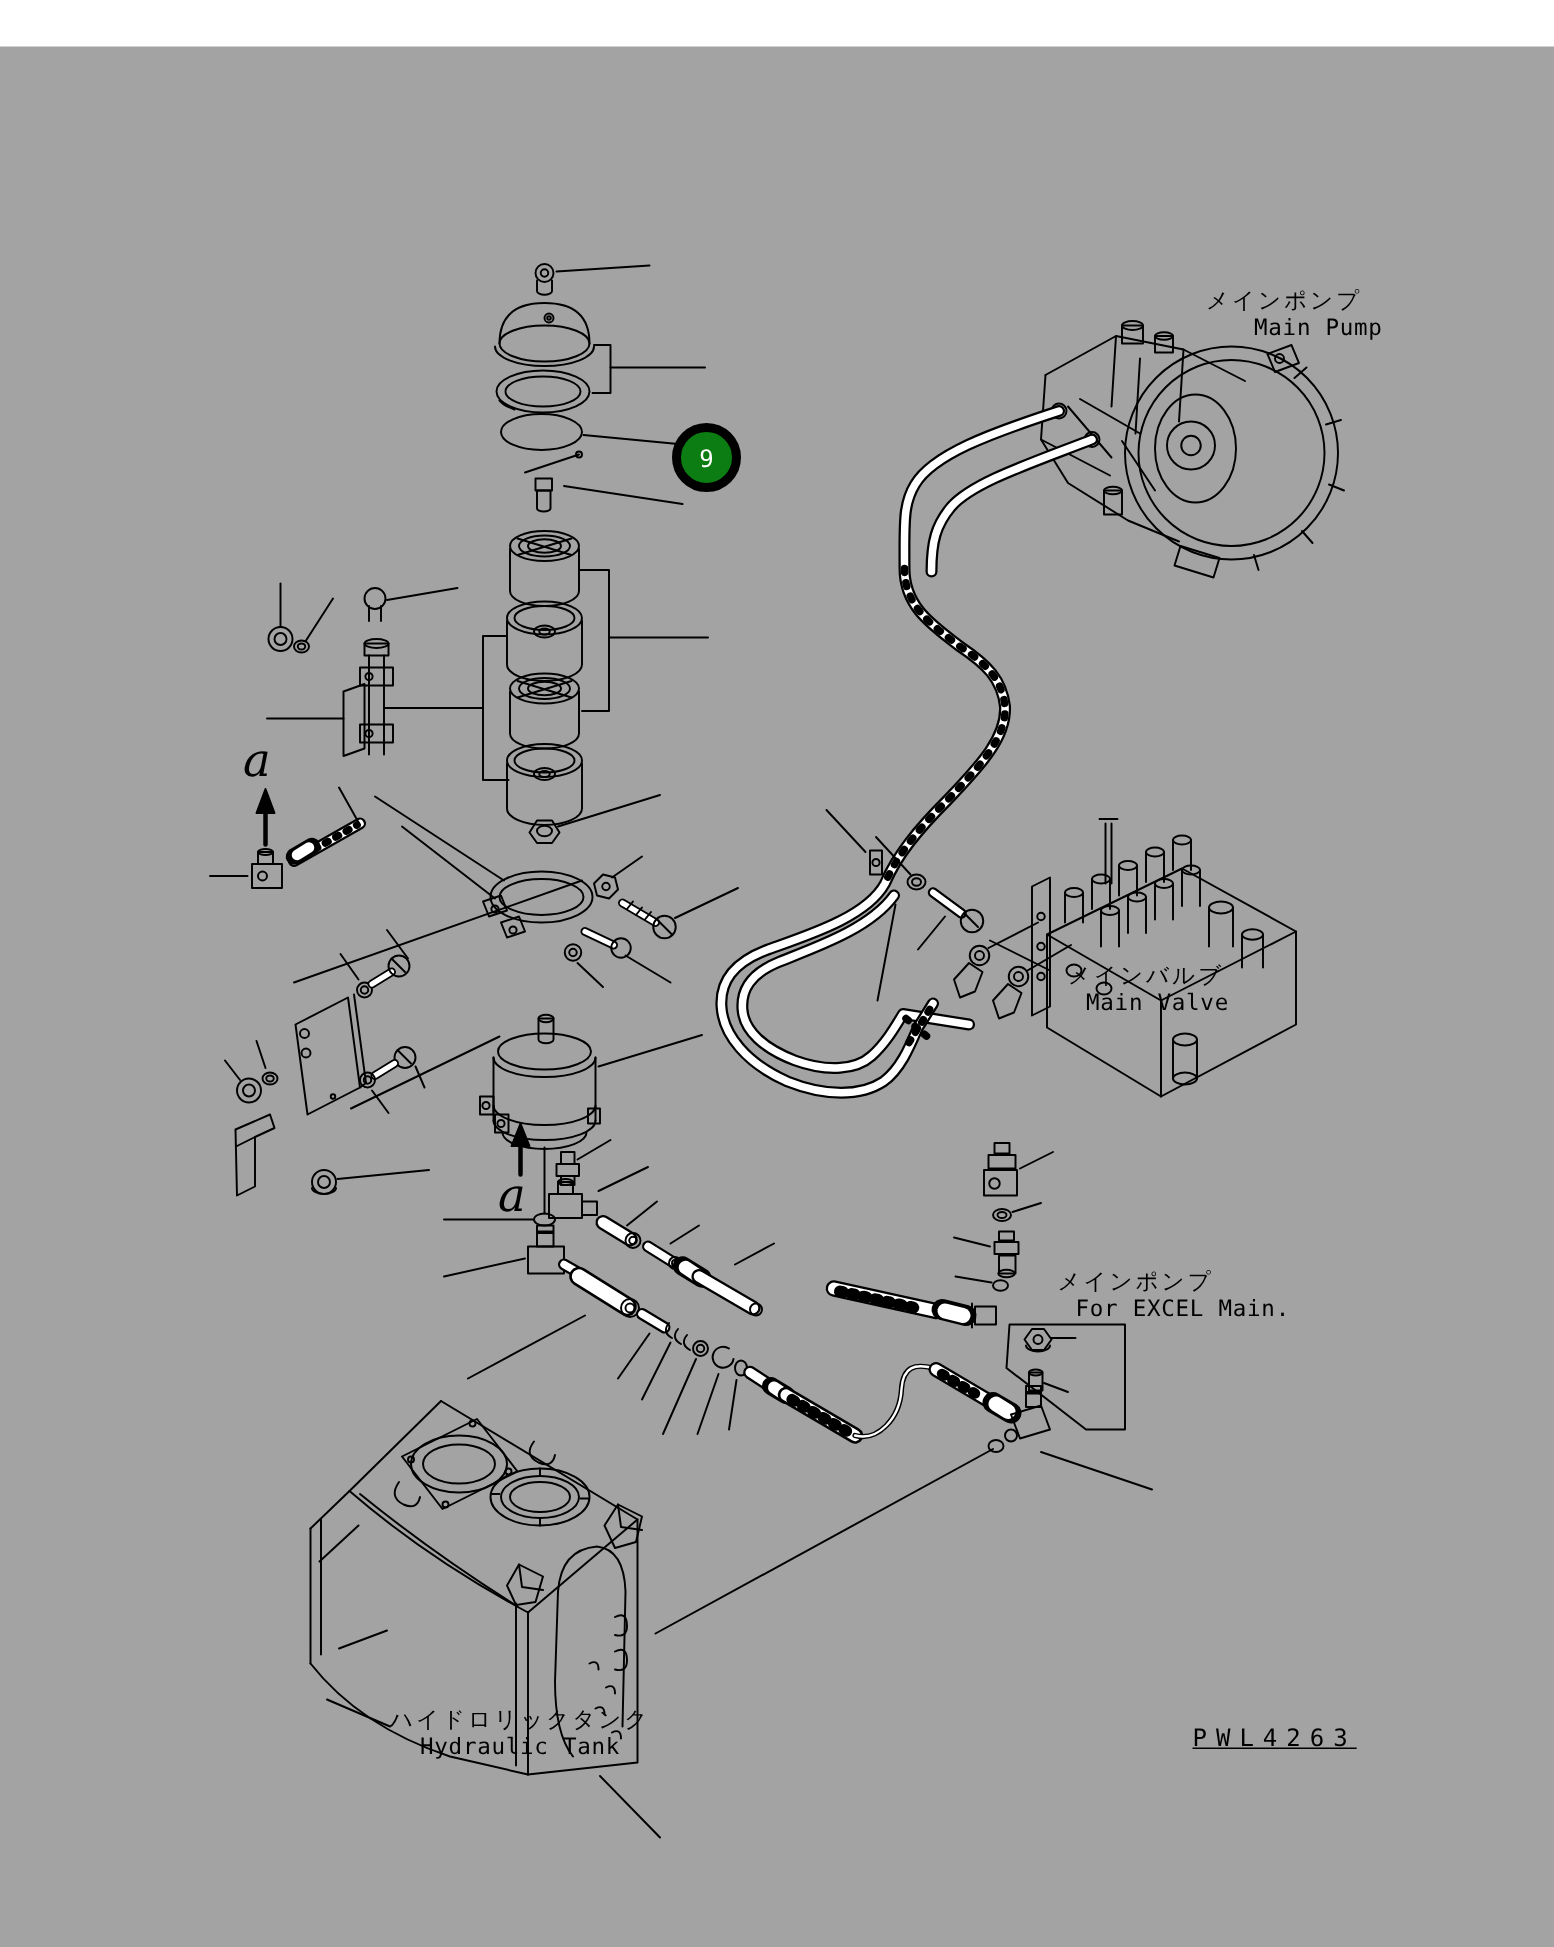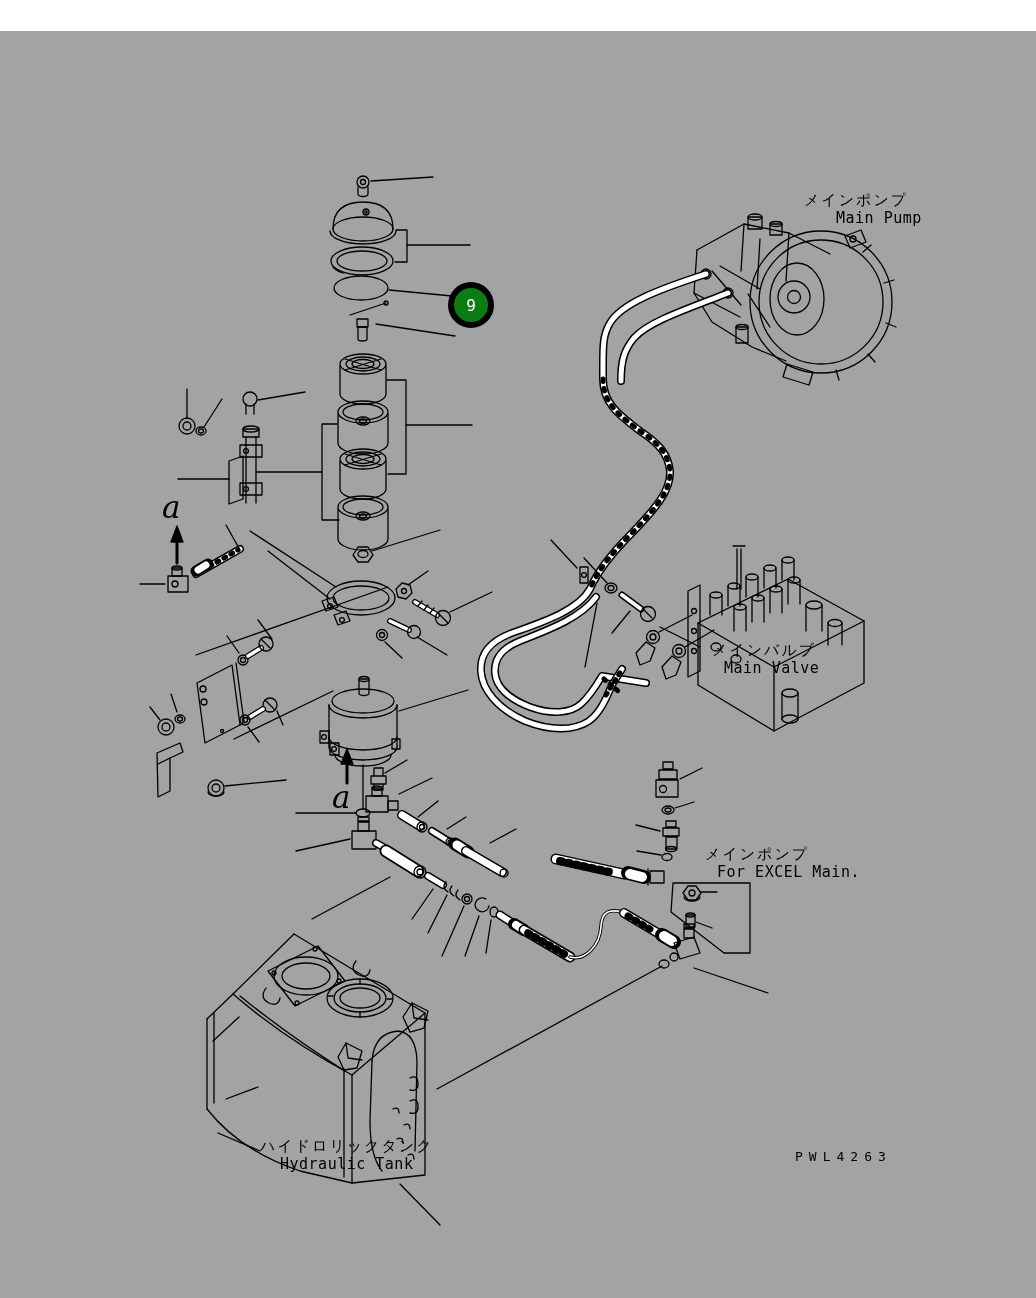--- a/index.html
+++ b/index.html
@@ -8,21 +8,21 @@
   svg{position:absolute;left:0;top:0;}
   .diagram-label{position:absolute;line-height:1.22;white-space:nowrap;}
   .jp{font-size:15px;letter-spacing:2px;}
   .en{font-size:15px;letter-spacing:.5px;padding-left:32px;}
   .indent{padding-left:20px;}
   .ref-letter{position:absolute;font-family:"DejaVu Serif","Liberation Serif",serif;
               font-style:italic;font-size:31px;}
   .balloon{position:absolute;left:448px;top:251px;width:34px;height:34px;border-radius:50%;
            display:flex;align-items:center;justify-content:center;
            font-size:16px;}
-  .drawing-no{position:absolute;left:795px;top:1118px;font-size:13px;letter-spacing:6px;}
+  .drawing-no{position:absolute;left:795px;top:1118px;font-size:16px;letter-spacing:6px;text-decoration:underline;}
 </style>
 </head>
 <body>
 
 <div class="canvas">
 
 <svg viewBox="0 0 1036 1298" width="1036" height="1298">
 <g fill="none" stroke="#000" stroke-width="1.3" stroke-linecap="round" stroke-linejoin="round">
 
   <g>

